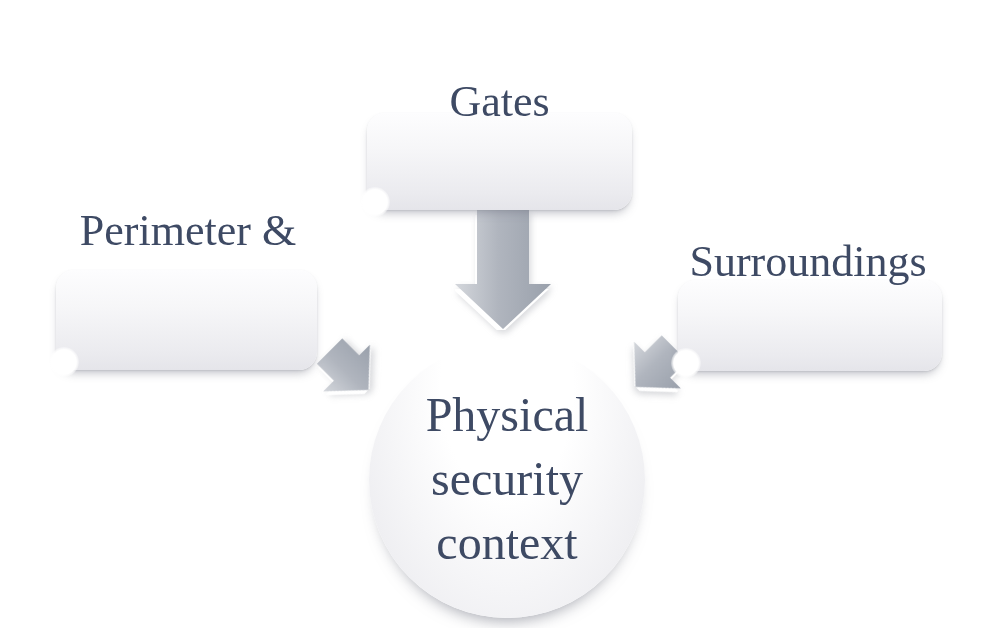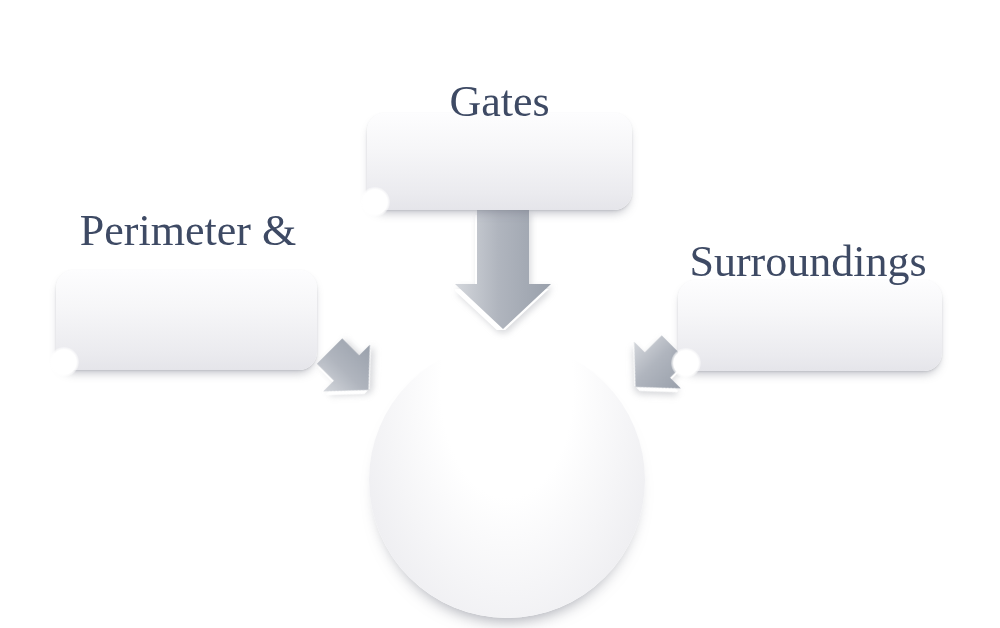--- a/index.html
+++ b/index.html
@@ -104,14 +104,19 @@
   <div class="node-box box-surroundings"></div>
 
   <div class="node-label label-gates">Gates</div>
 
   <div class="node-label label-perimeter">
     <div>Perimeter &amp;</div>
   </div>
 
   <div class="node-label label-surroundings">Surroundings</div>
 
+  <div class="center-label">
+    <div>Physical</div>
+    <div>security</div>
+    <div>context</div>
+  </div>
 
 </div>
 
 </body></html>

